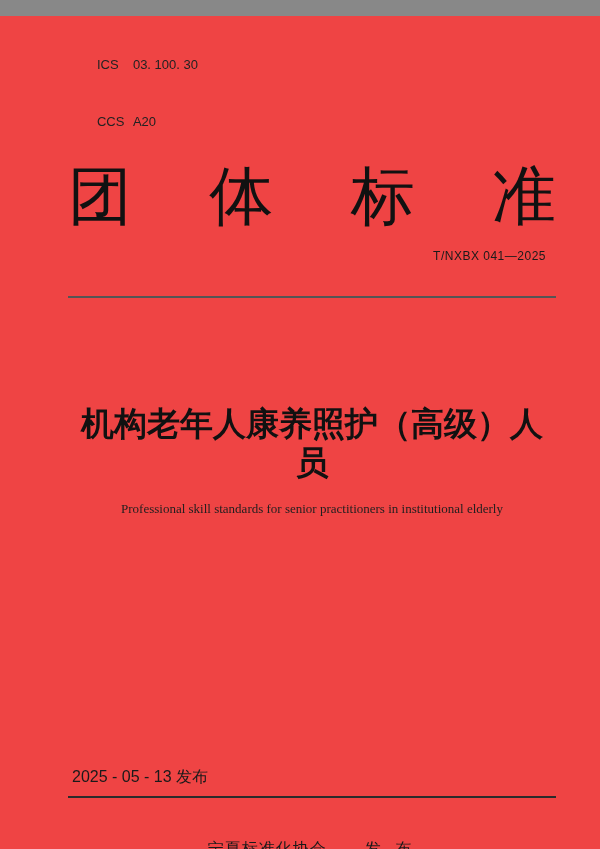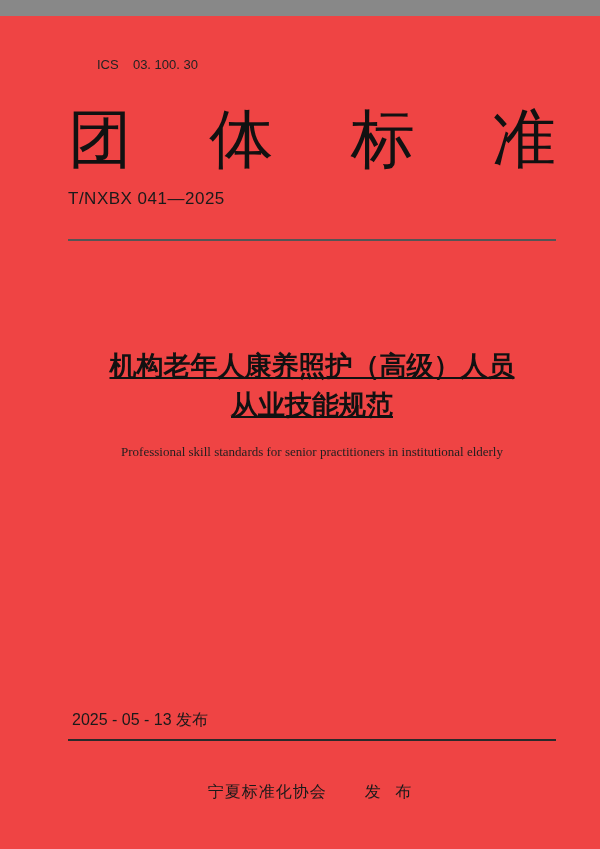--- a/index.html
+++ b/index.html
@@ -24,34 +24,35 @@
   .doc-type {
     margin-top:12px;
     display:flex; justify-content:space-between;
     font-size:64px; line-height:68px;
     font-weight:400; color:#111;
   }
 
   
   .std-number {
     margin-top:16px;
+    text-align:right;
     padding-right:10px;
-    font-size:17px; line-height:20px;
+    font-size:12px; line-height:20px;
     letter-spacing:0.5px; color:#1a1a1a;
   }
 
   
   .rule-top { margin-top:30px; border-top:2px solid #555; height:0; }
 
   
   .title-zh {
     margin-top:106px;
     text-align:center;
-    font-size:27px; line-height:39px;
-    font-weight:bold; color:#111;text-decoration:underline;
+    font-size:33px; line-height:39px;
+    font-weight:bold; color:#111;
   }
 
   
   .subtitle-en {
     margin-top:16px;
     text-align:center;
     font-family:"Liberation Serif", serif;
     font-size:13px; line-height:22px;
     color:#1f1f1f;
   }
@@ -80,36 +81,38 @@
 </head>
 <body>
 
 <div class="page">
   <div class="inner">
 
     <div class="meta">
       <div class="meta-row">
         <span class="meta-label">ICS</span><span>03. 100. 30</span>
       </div>
+      <div class="meta-row">
+        <span class="meta-label">CCS</span><span>A20</span>
+      </div>
     </div>
 
     <div class="doc-type">
       <span>团</span>
       <span>体</span>
       <span>标</span>
       <span>准</span>
     </div>
 
     <div class="std-number">T/NXBX 041—2025</div>
 
     <div class="rule-top"></div>
 
     <div class="title-zh">
       <div>机构老年人康养照护（高级）人员</div>
-      <div>从业技能规范</div>
     </div>
 
     <div class="subtitle-en">
       <div>Professional skill standards for senior practitioners in institutional elderly</div>
     </div>
 
     <div class="dates-row">
       <span>2025 - 05 - 13 发布</span>
     </div>
 

